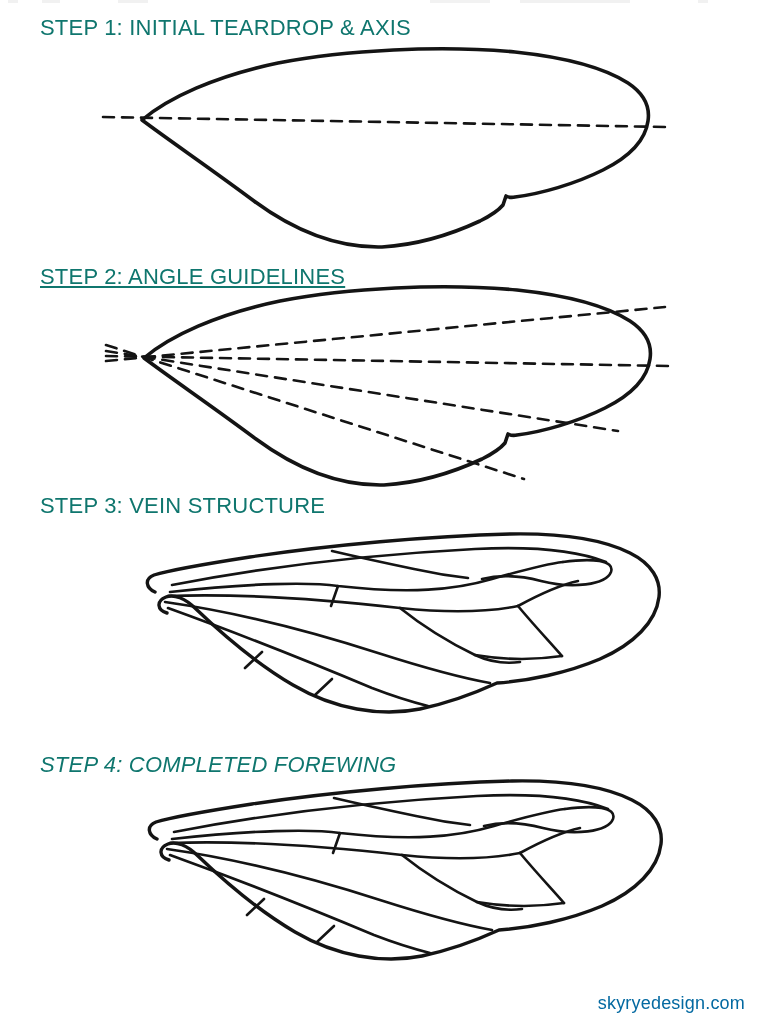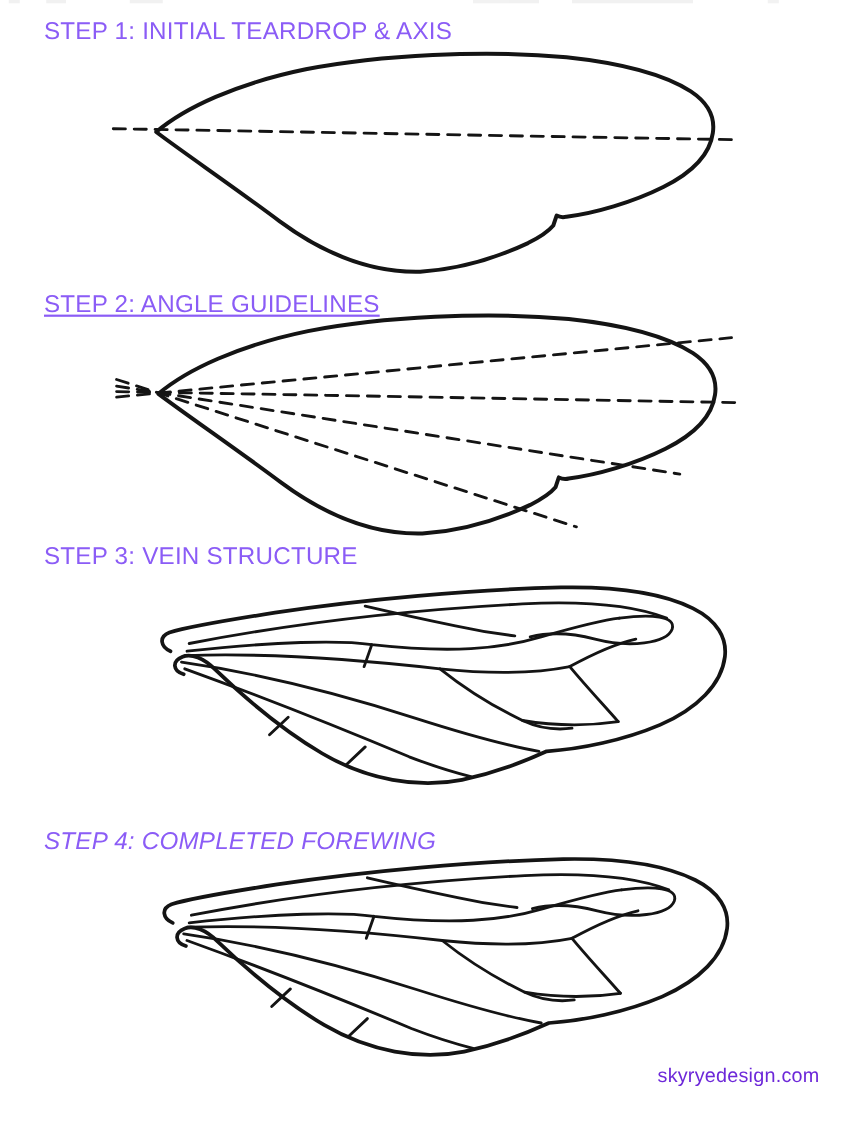--- a/index.html
+++ b/index.html
@@ -9,33 +9,33 @@
     position:relative;
     overflow:hidden;
     font-family:"Liberation Sans", sans-serif;
   }
   .step-title{
     position:absolute;
     left:40px;
     font-size:22px;
     font-weight:400;
     letter-spacing:.2px;
-    color:#8b5cf6;
+    color:#0f766e;
     white-space:nowrap;
   }
   #title-1{top:15px;}
   #title-2{top:264px;text-decoration:underline;}
   #title-3{top:493px;}
   #title-4{top:752px;font-style:italic;}
   .footer{
     position:absolute;
     right:20px;
-    top:968px;
+    top:993px;
     font-size:18px;
-    color:#6d28d9;
+    color:#0369a1;
     letter-spacing:.2px;
   }
   svg.art{
     position:absolute;
     left:0;top:0;
     width:765px;height:1024px;
   }
   svg.art *{vector-effect:none;}
 </style>
 </head>

